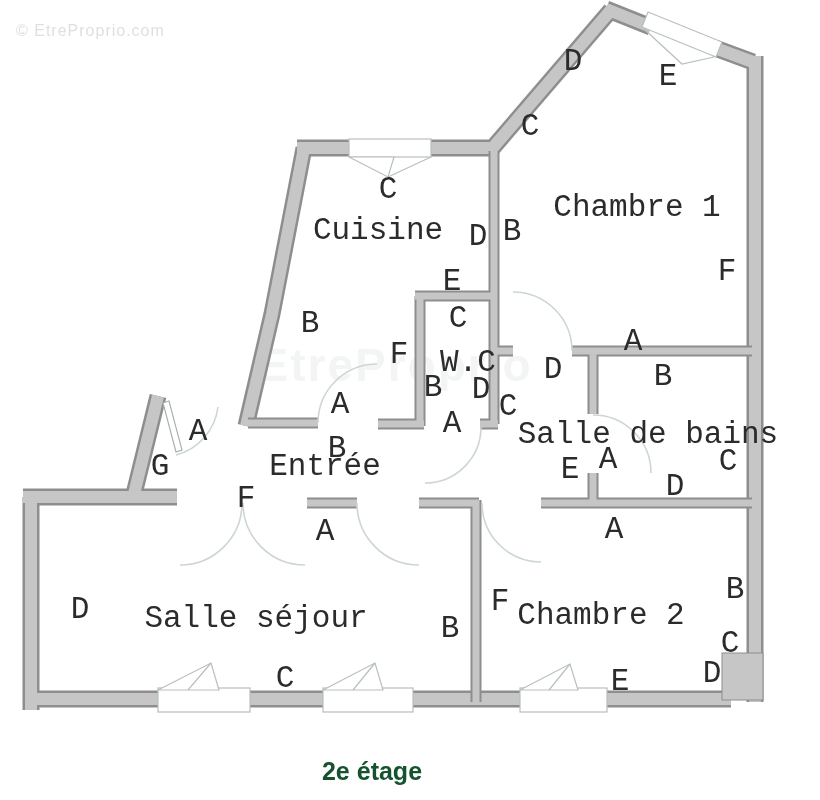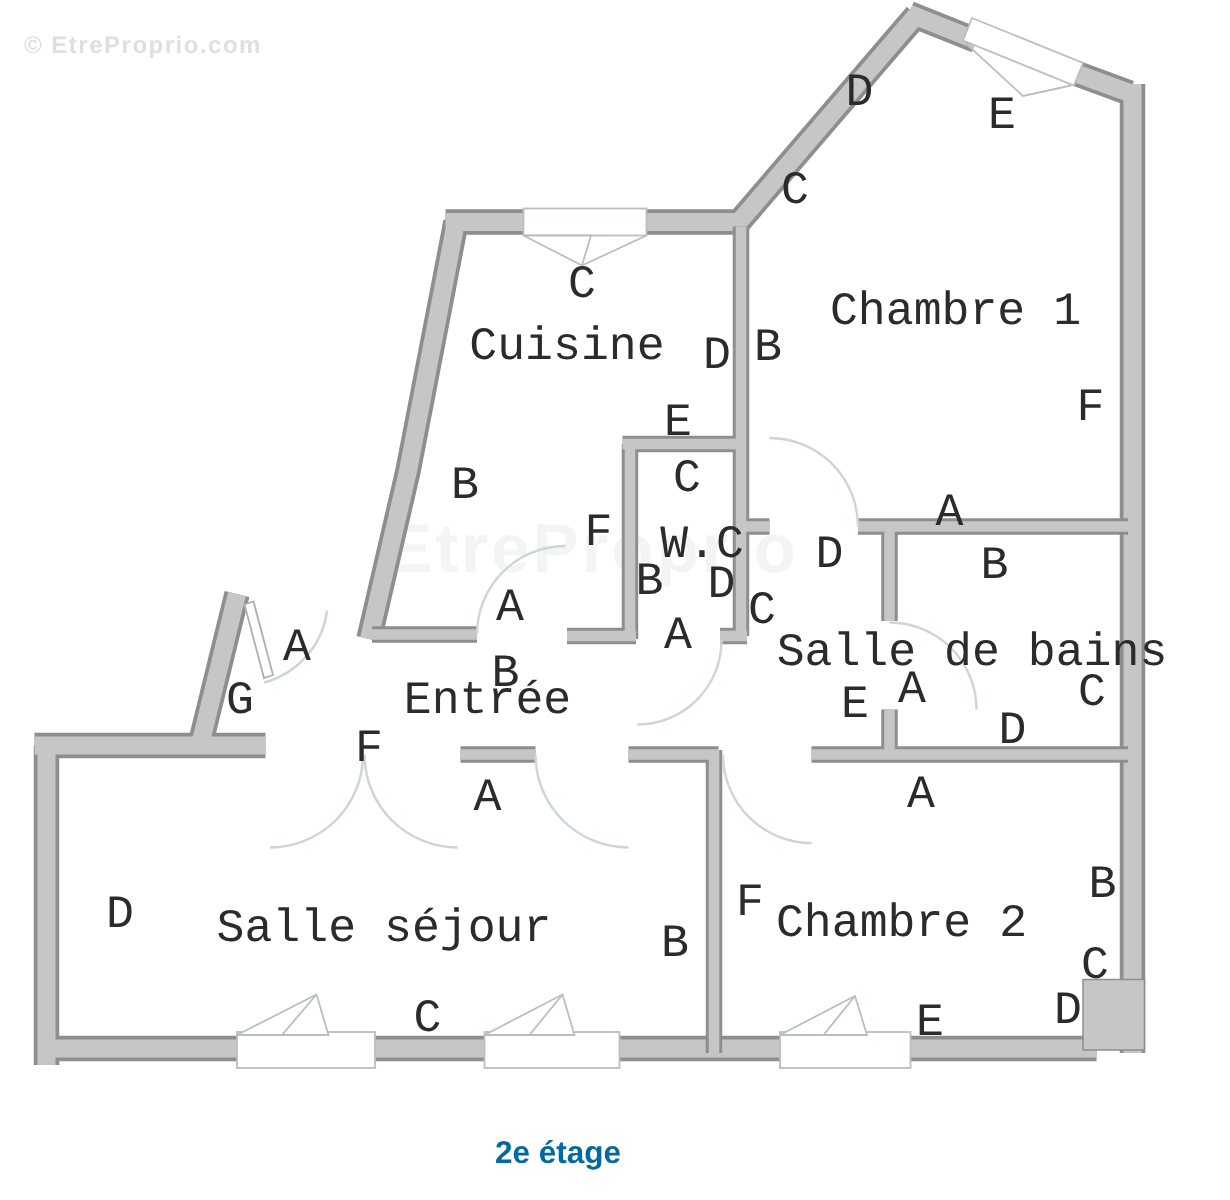--- a/index.html
+++ b/index.html
@@ -10,29 +10,29 @@
     --ink:#2b2b2b;
     --wm:#dfdfdf;
   }
   html,body{margin:0;padding:0;background:#ffffff;}
   .canvas{
     position:relative;width:820px;height:800px;background:#ffffff;overflow:hidden;
     font-family:"Liberation Sans", sans-serif;
   }
   .wm-topleft{
     position:absolute;left:16px;top:22px;font-size:16px;letter-spacing:1px;
-    color:var(--wm);font-weight:bold;
+    color:var(--wm);font-weight:normal;
   }
   .wm-center{
     position:absolute;left:395px;top:365px;transform:translate(-50%,-50%);
     font-size:46px;font-weight:bold;color:rgba(170,178,178,0.14);letter-spacing:2px;
   }
   .floor-title{
     position:absolute;left:372px;top:757px;transform:translateX(-50%);
-    font-size:21px;font-weight:bold;color:#0369a1;
+    font-size:25px;font-weight:bold;color:#14532d;
   }
   svg{position:absolute;left:0;top:0;}
   .wall-o{fill:none;stroke:var(--wall-edge);stroke-width:17;stroke-linejoin:miter;}
   .wall-i{fill:none;stroke:var(--wall-fill);stroke-width:12;stroke-linejoin:miter;}
   .iwall-o{fill:none;stroke:var(--wall-edge);stroke-width:11;}
   .iwall-i{fill:none;stroke:var(--wall-fill);stroke-width:7;}
   .blk{fill:var(--wall-fill);stroke:var(--wall-edge);stroke-width:1;}
   .win{fill:#ffffff;stroke:var(--win-edge);stroke-width:1.2;}
   .sash{fill:#ffffff;stroke:var(--win-edge);stroke-width:1.2;}
   .sashline{fill:none;stroke:var(--win-edge);stroke-width:1.2;}

